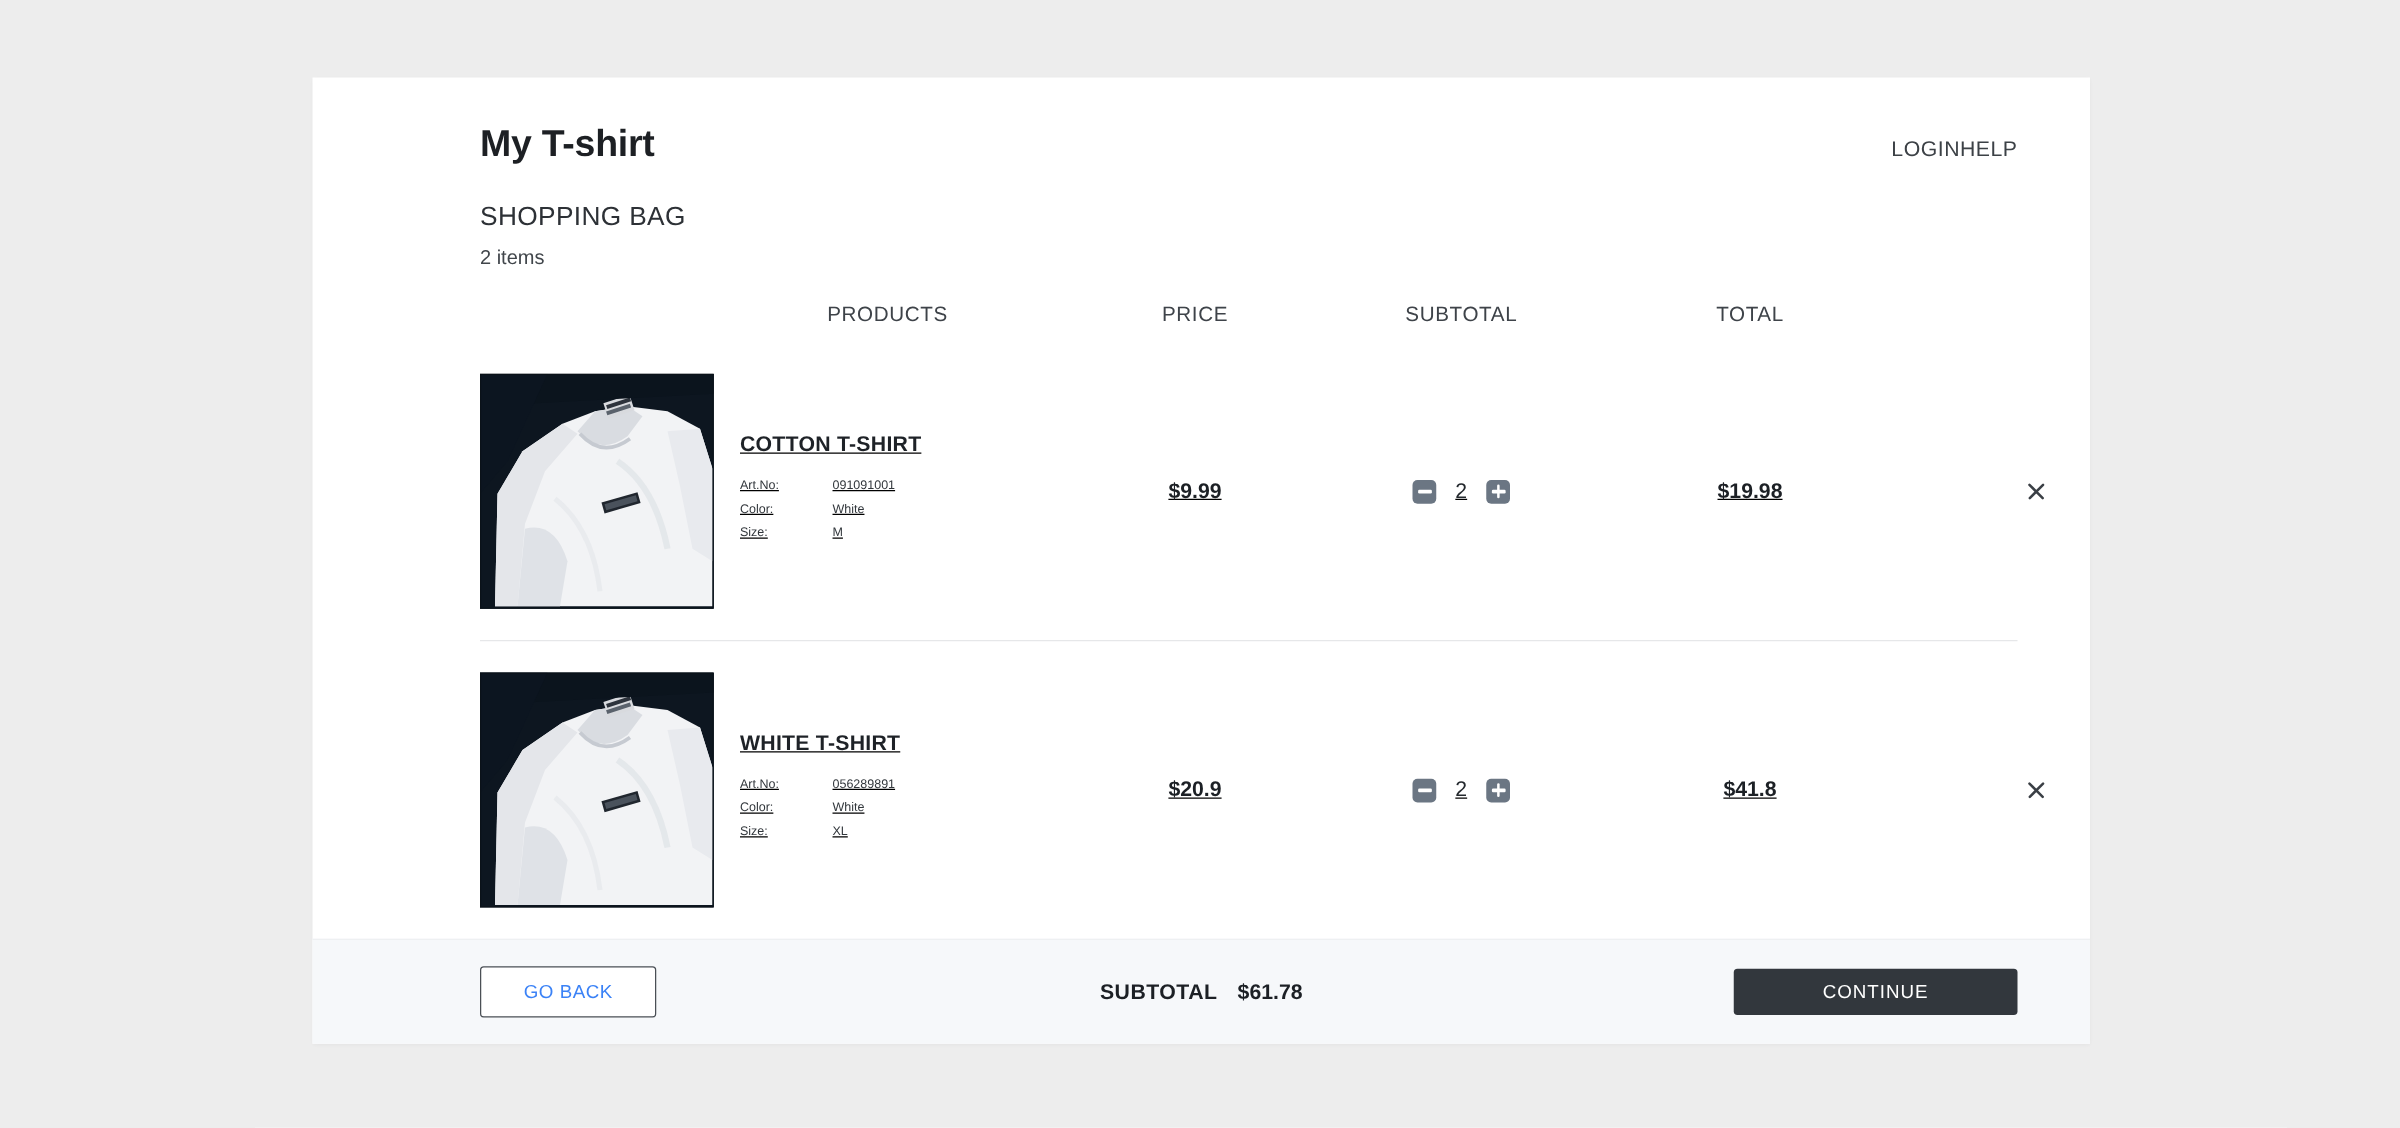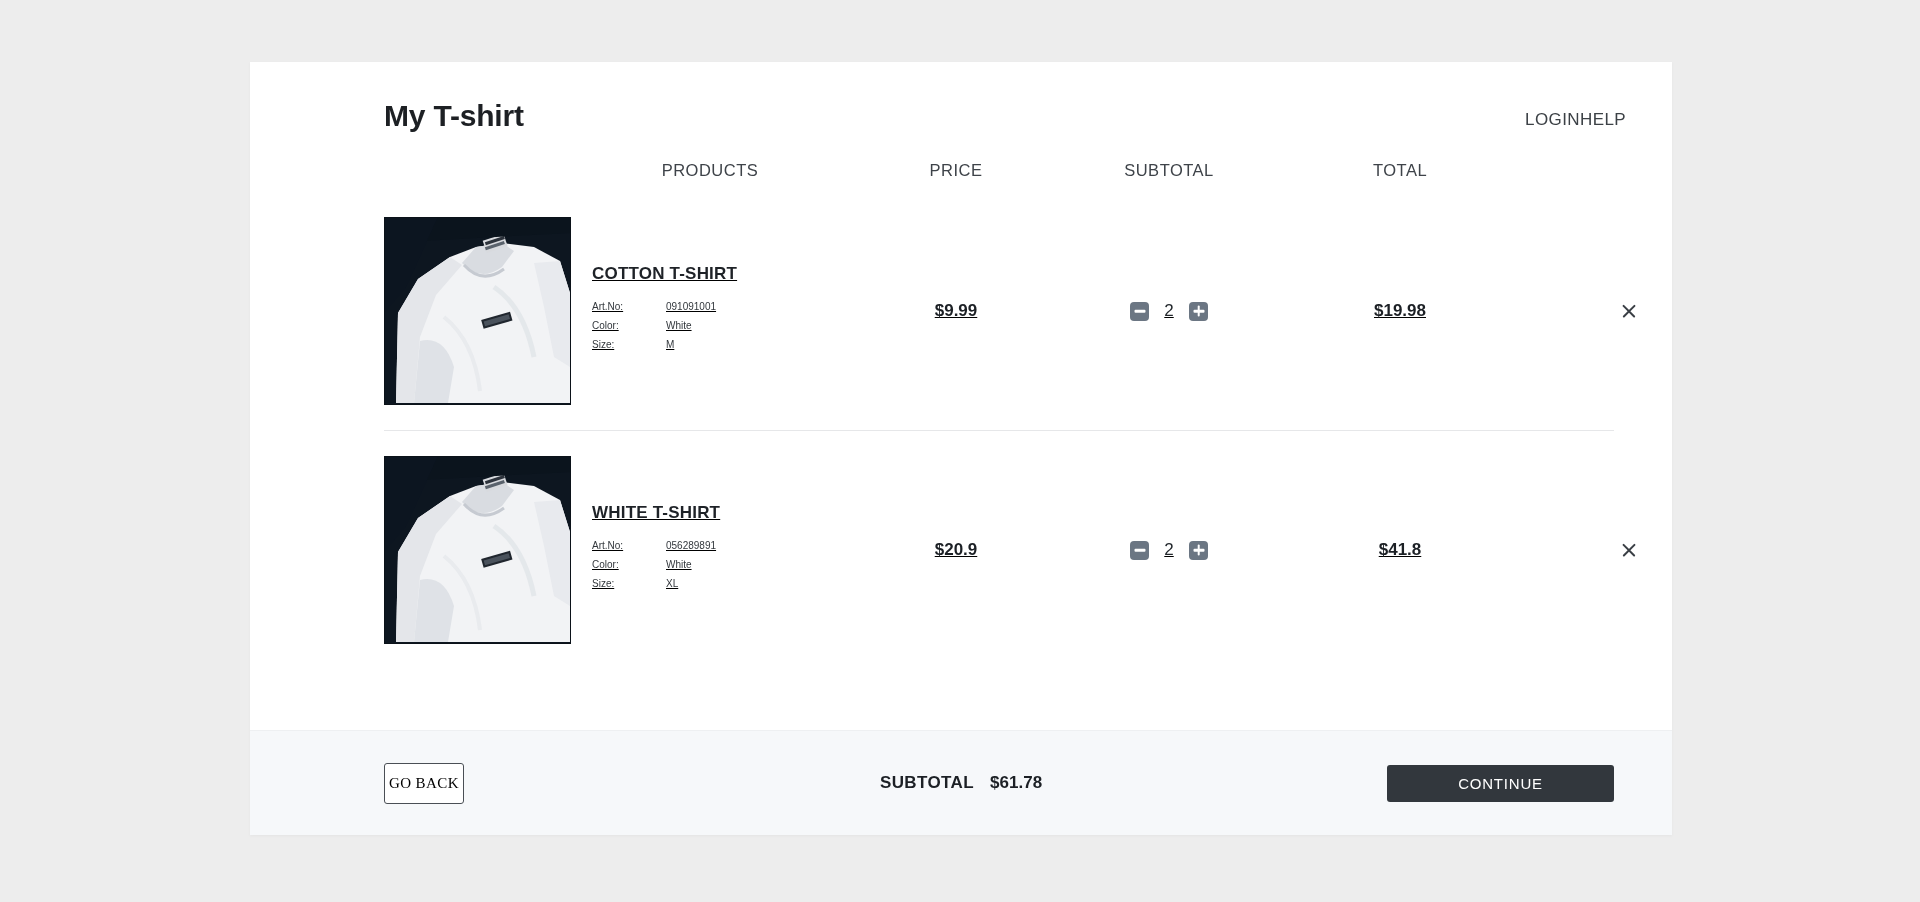--- a/index.html
+++ b/index.html
@@ -32,21 +32,21 @@
     box-shadow: 0 1px 3px rgba(0,0,0,0.04);
     display: flex;
     flex-direction: column;
   }
 
   
   .card-header {
     display: flex;
     align-items: flex-start;
     justify-content: space-between;
-    padding: 36px 46px 0 134px;
+    padding: 36px 58px 0 134px;
   }
   .brand-title {
     font-size: 30px;
     font-weight: 700;
     color: #1d2024;
     letter-spacing: -0.2px;
     line-height: 1.2;
     margin: 0;
     white-space: nowrap;
   }
@@ -229,28 +229,28 @@
     background: #f6f8fa;
     border-top: 1px solid #eef0f2;
     height: 105px;
     display: flex;
     align-items: center;
     padding: 0 58px 0 134px;
     position: relative;
   }
   .btn-goback {
     font-size: 15px;
-    color: #000000;
+    color: #3b82f6;
     letter-spacing: 0.4px;
     background: #ffffff;
     border: 1px solid #4a4f55;
     border-radius: 3px;
-    padding: 11px 4px;
+    padding: 11px 34px;
     cursor: pointer;
-    font-family: Liberation Serif, serif;
+    font-family: Liberation Sans, sans-serif;
     white-space: nowrap;
   }
   .subtotal-block {
     position: absolute;
     left: 50%;
     transform: translateX(-50%);
     display: flex;
     align-items: baseline;
     gap: 16px;
   }
@@ -288,20 +288,24 @@
   <div class="card">
 
     <div class="card-header">
       <h1 class="brand-title">My T-shirt</h1>
       <div class="top-nav">
         <a class="top-nav-link">LOGIN</a>
         <a class="top-nav-link">HELP</a>
       </div>
     </div>
 
+    <div class="bag-heading-wrap">
+      <h2 class="bag-title">SHOPPING BAG</h2>
+      <p class="bag-count">2 items</p>
+    </div>
 
     <div class="bag-table">
 
       <div class="row-grid table-head">
         <div class="col-head head-products">PRODUCTS</div>
         <div class="col-head head-price">PRICE</div>
         <div class="col-head head-quantity">SUBTOTAL</div>
         <div class="col-head head-total">TOTAL</div>
       </div>
 

